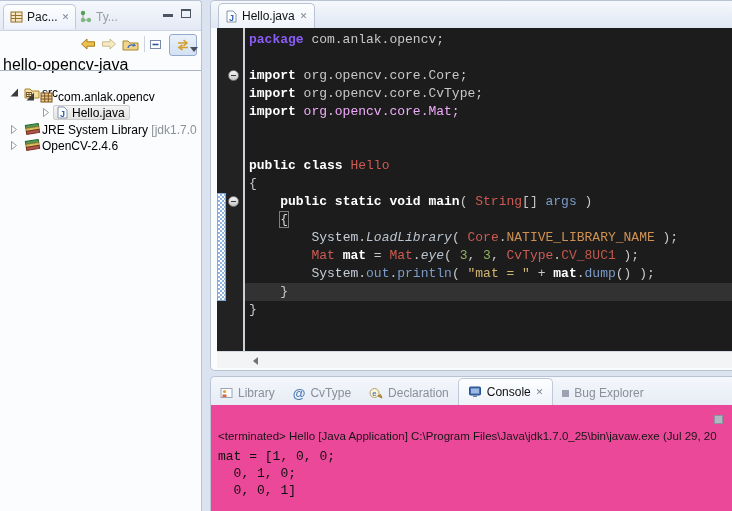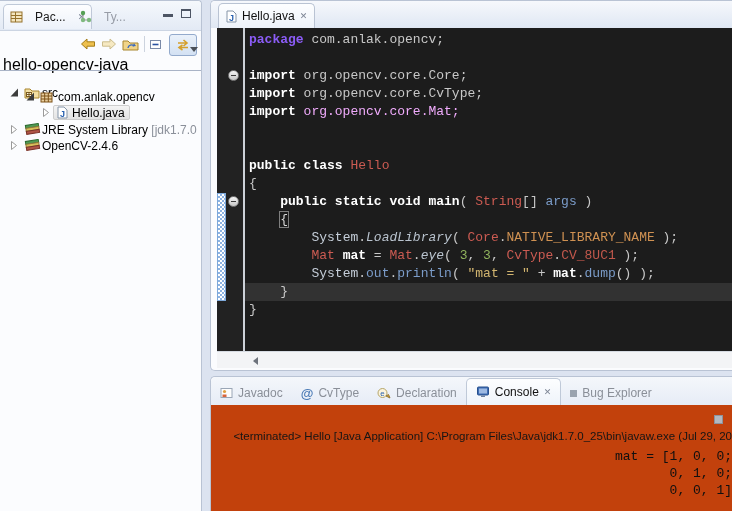--- a/index.html
+++ b/index.html
@@ -4,21 +4,21 @@
 <style>
   html,body{margin:0;padding:0;background:#dce3f0;}
   #app{position:relative;width:732px;height:511px;background:#dce3f0;
        font-family:"Liberation Sans",sans-serif;overflow:hidden;}
   
   .card{position:absolute;background:#fbfcfe;border:1px solid #b9c3d4;box-sizing:border-box;}
   
   #left-panel{left:0;top:0;width:202px;height:511px;border-left:none;border-bottom:none;border-radius:0 4px 0 0;}
   .lp-tabbar{position:absolute;left:0;top:0;right:0;height:29px;
              background:linear-gradient(#f5f8fc,#e3eaf5);border-bottom:1px solid #ccd5e3;border-radius:0 4px 0 0;}
-  .view-tab{position:absolute;top:3px;height:25px;display:flex;align-items:center;gap:12px;
+  .view-tab{position:absolute;top:3px;height:25px;display:flex;align-items:center;gap:4px;
             padding:0 6px;font-size:12px;color:#1a1a1a;box-sizing:border-box;}
   .view-tab.sel{background:linear-gradient(#fdfeff,#edf2fa);border:1px solid #bfc9d8;border-bottom:none;
                 border-radius:5px 5px 0 0;}
   .view-tab.unsel{color:#979ca6;}
   .close-x{font-size:9px;color:#7c8494;line-height:1;}
   .close-x::before{content:"\2715";}
   .winbtn{position:absolute;top:8px;width:10px;height:9px;box-sizing:border-box;}
   #min-btn{border-bottom:3px solid #4d5564;height:8px;}
   #max-btn{border:1px solid #4d5564;border-top:2px solid #4d5564;}
   .lp-toolbar{position:absolute;left:0;top:30px;right:0;height:26px;background:#fbfcfe;}
@@ -63,21 +63,21 @@
   .ed-hscroll{position:absolute;left:6px;right:0;top:350px;height:16px;background:#f3f4f6;border-top:1px solid #d6dbe2;}
   .hs-arrow{position:absolute;left:36px;top:5px;width:0;height:0;
             border-top:4px solid transparent;border-bottom:4px solid transparent;border-right:5px solid #6d737c;}
   
   #console-panel{left:210px;top:376px;width:522px;height:135px;border-right:none;border-bottom:none;border-radius:5px 0 0 0;overflow:hidden;}
   .bp-tabbar{position:absolute;left:0;top:0;right:0;height:28px;display:flex;align-items:flex-end;
              background:linear-gradient(#f4f7fb,#e6ecf6);border-bottom:1px solid #ccd5e3;border-radius:5px 0 0 0;}
   .bp-tab{display:flex;align-items:center;gap:5px;font-size:12px;color:#8a8f98;padding:0 9px;height:24px;white-space:nowrap;}
   .bp-tab.sel{color:#111;background:linear-gradient(#fdfeff,#eef3fa);border:1px solid #bfc9d8;border-bottom:none;
               border-radius:5px 5px 0 0;height:26px;}
-  .bp-content{position:absolute;left:0;top:28px;right:0;bottom:0;background:#c2410c;text-align:right;}
+  .bp-content{position:absolute;left:0;top:28px;right:0;bottom:0;background:#ec4899;}
   .console-sqbtn{position:absolute;right:9px;top:10px;width:9px;height:9px;background:#b2b8c1;border:1px solid #8c939d;box-sizing:border-box;}
   .console-title{position:absolute;left:7px;top:25px;right:0;font-size:11.5px;color:#151515;white-space:nowrap;overflow:hidden;}
   .console-output{position:absolute;left:7px;top:43px;right:0;font-family:"Liberation Mono","DejaVu Sans Mono",monospace;
                   font-size:13px;line-height:17px;color:#101010;white-space:pre;}
   .at-icon{color:#4a7ab5;font-size:13px;font-weight:bold;line-height:1;}
   svg{display:block;}
 </style>
 </head>
 <body>
 
@@ -299,21 +299,21 @@
   <div id="console-panel" class="card">
     <div class="bp-tabbar">
       <div class="bp-tab">
         <span>
             <svg width="13" height="12">
               <rect x="1" y="1.5" width="11" height="9" fill="#fdfdfd" stroke="#9aa6b6"></rect>
               <circle cx="4.5" cy="4.5" r="1.6" fill="#e0a040"></circle>
               <path d="M2.5 10 L2.5 7.5 L6.5 7.5 L6.5 10 Z" fill="#d8653e"></path>
             </svg>
           </span>
-        <span>Javadoc</span>
+        <span>Library</span>
       </div>
       <div class="bp-tab">
         <span class="at-icon">@</span>
         <span>CvType</span>
       </div>
       <div class="bp-tab">
         <span>
             <svg width="14" height="12">
               <circle cx="5.5" cy="6" r="4.5" fill="#fbf4dd" stroke="#b4a468"></circle>
               <text x="3.3" y="9" font-size="8" fill="#2a62b0" font-family="sans-serif">e</text>

